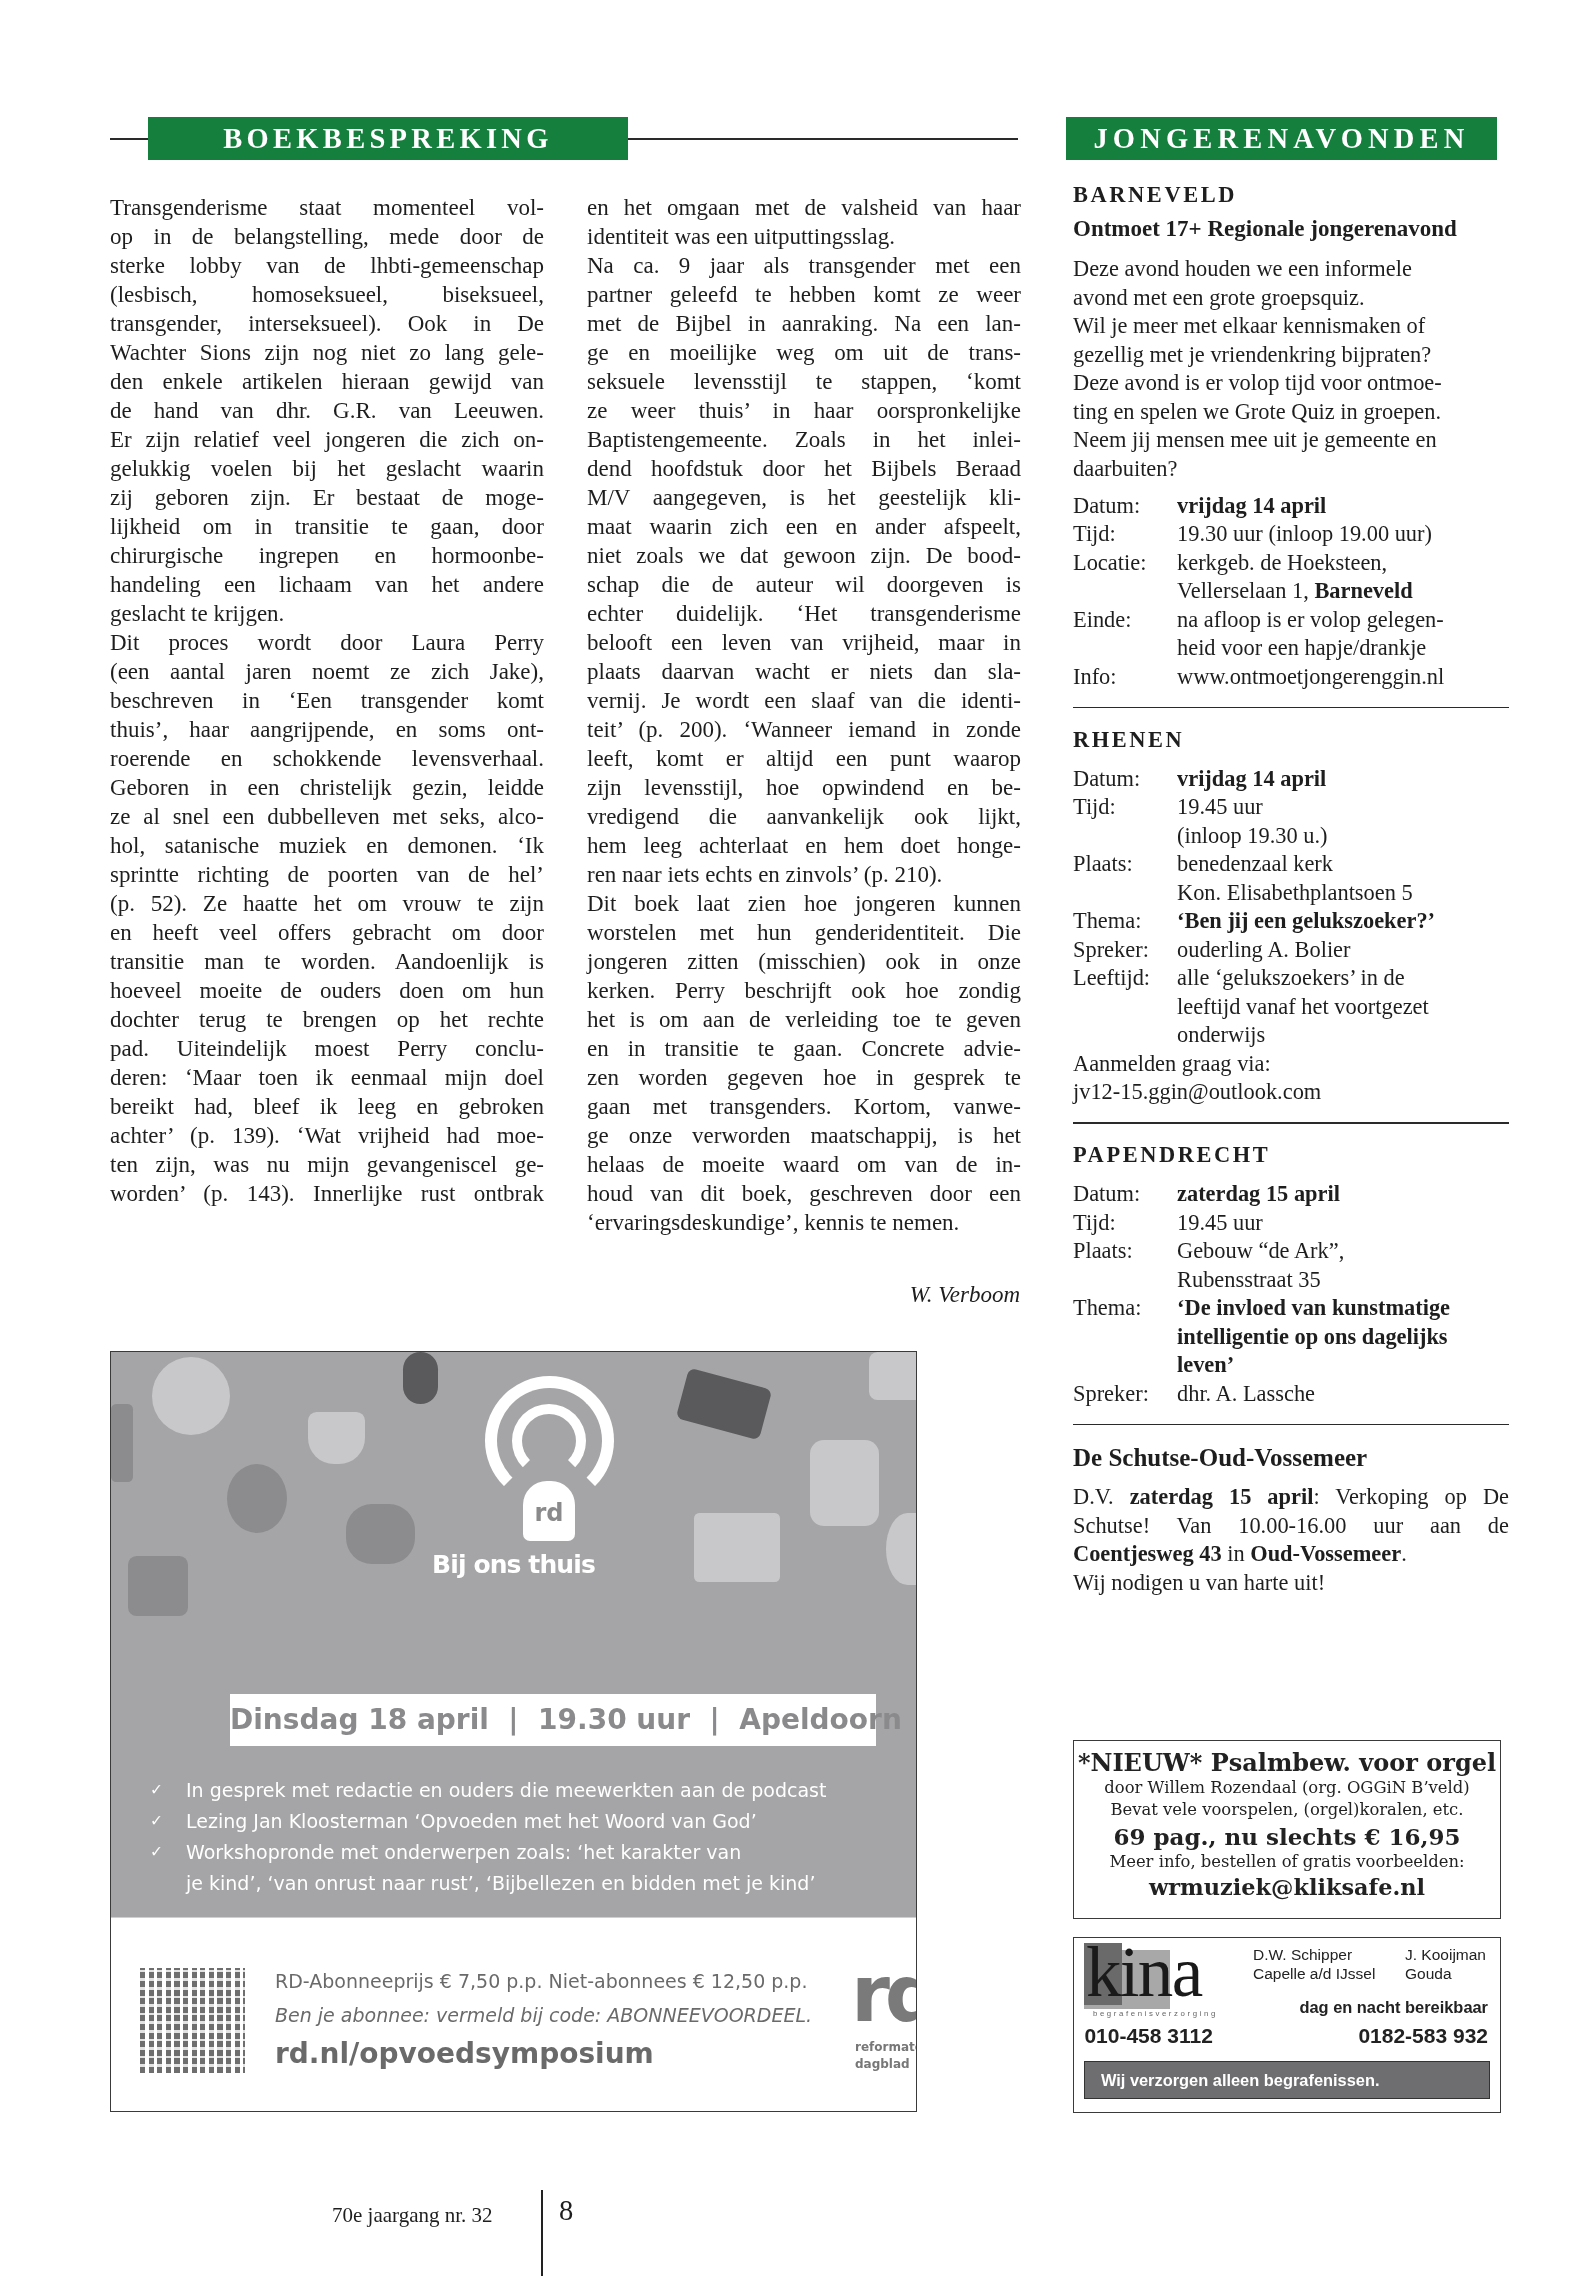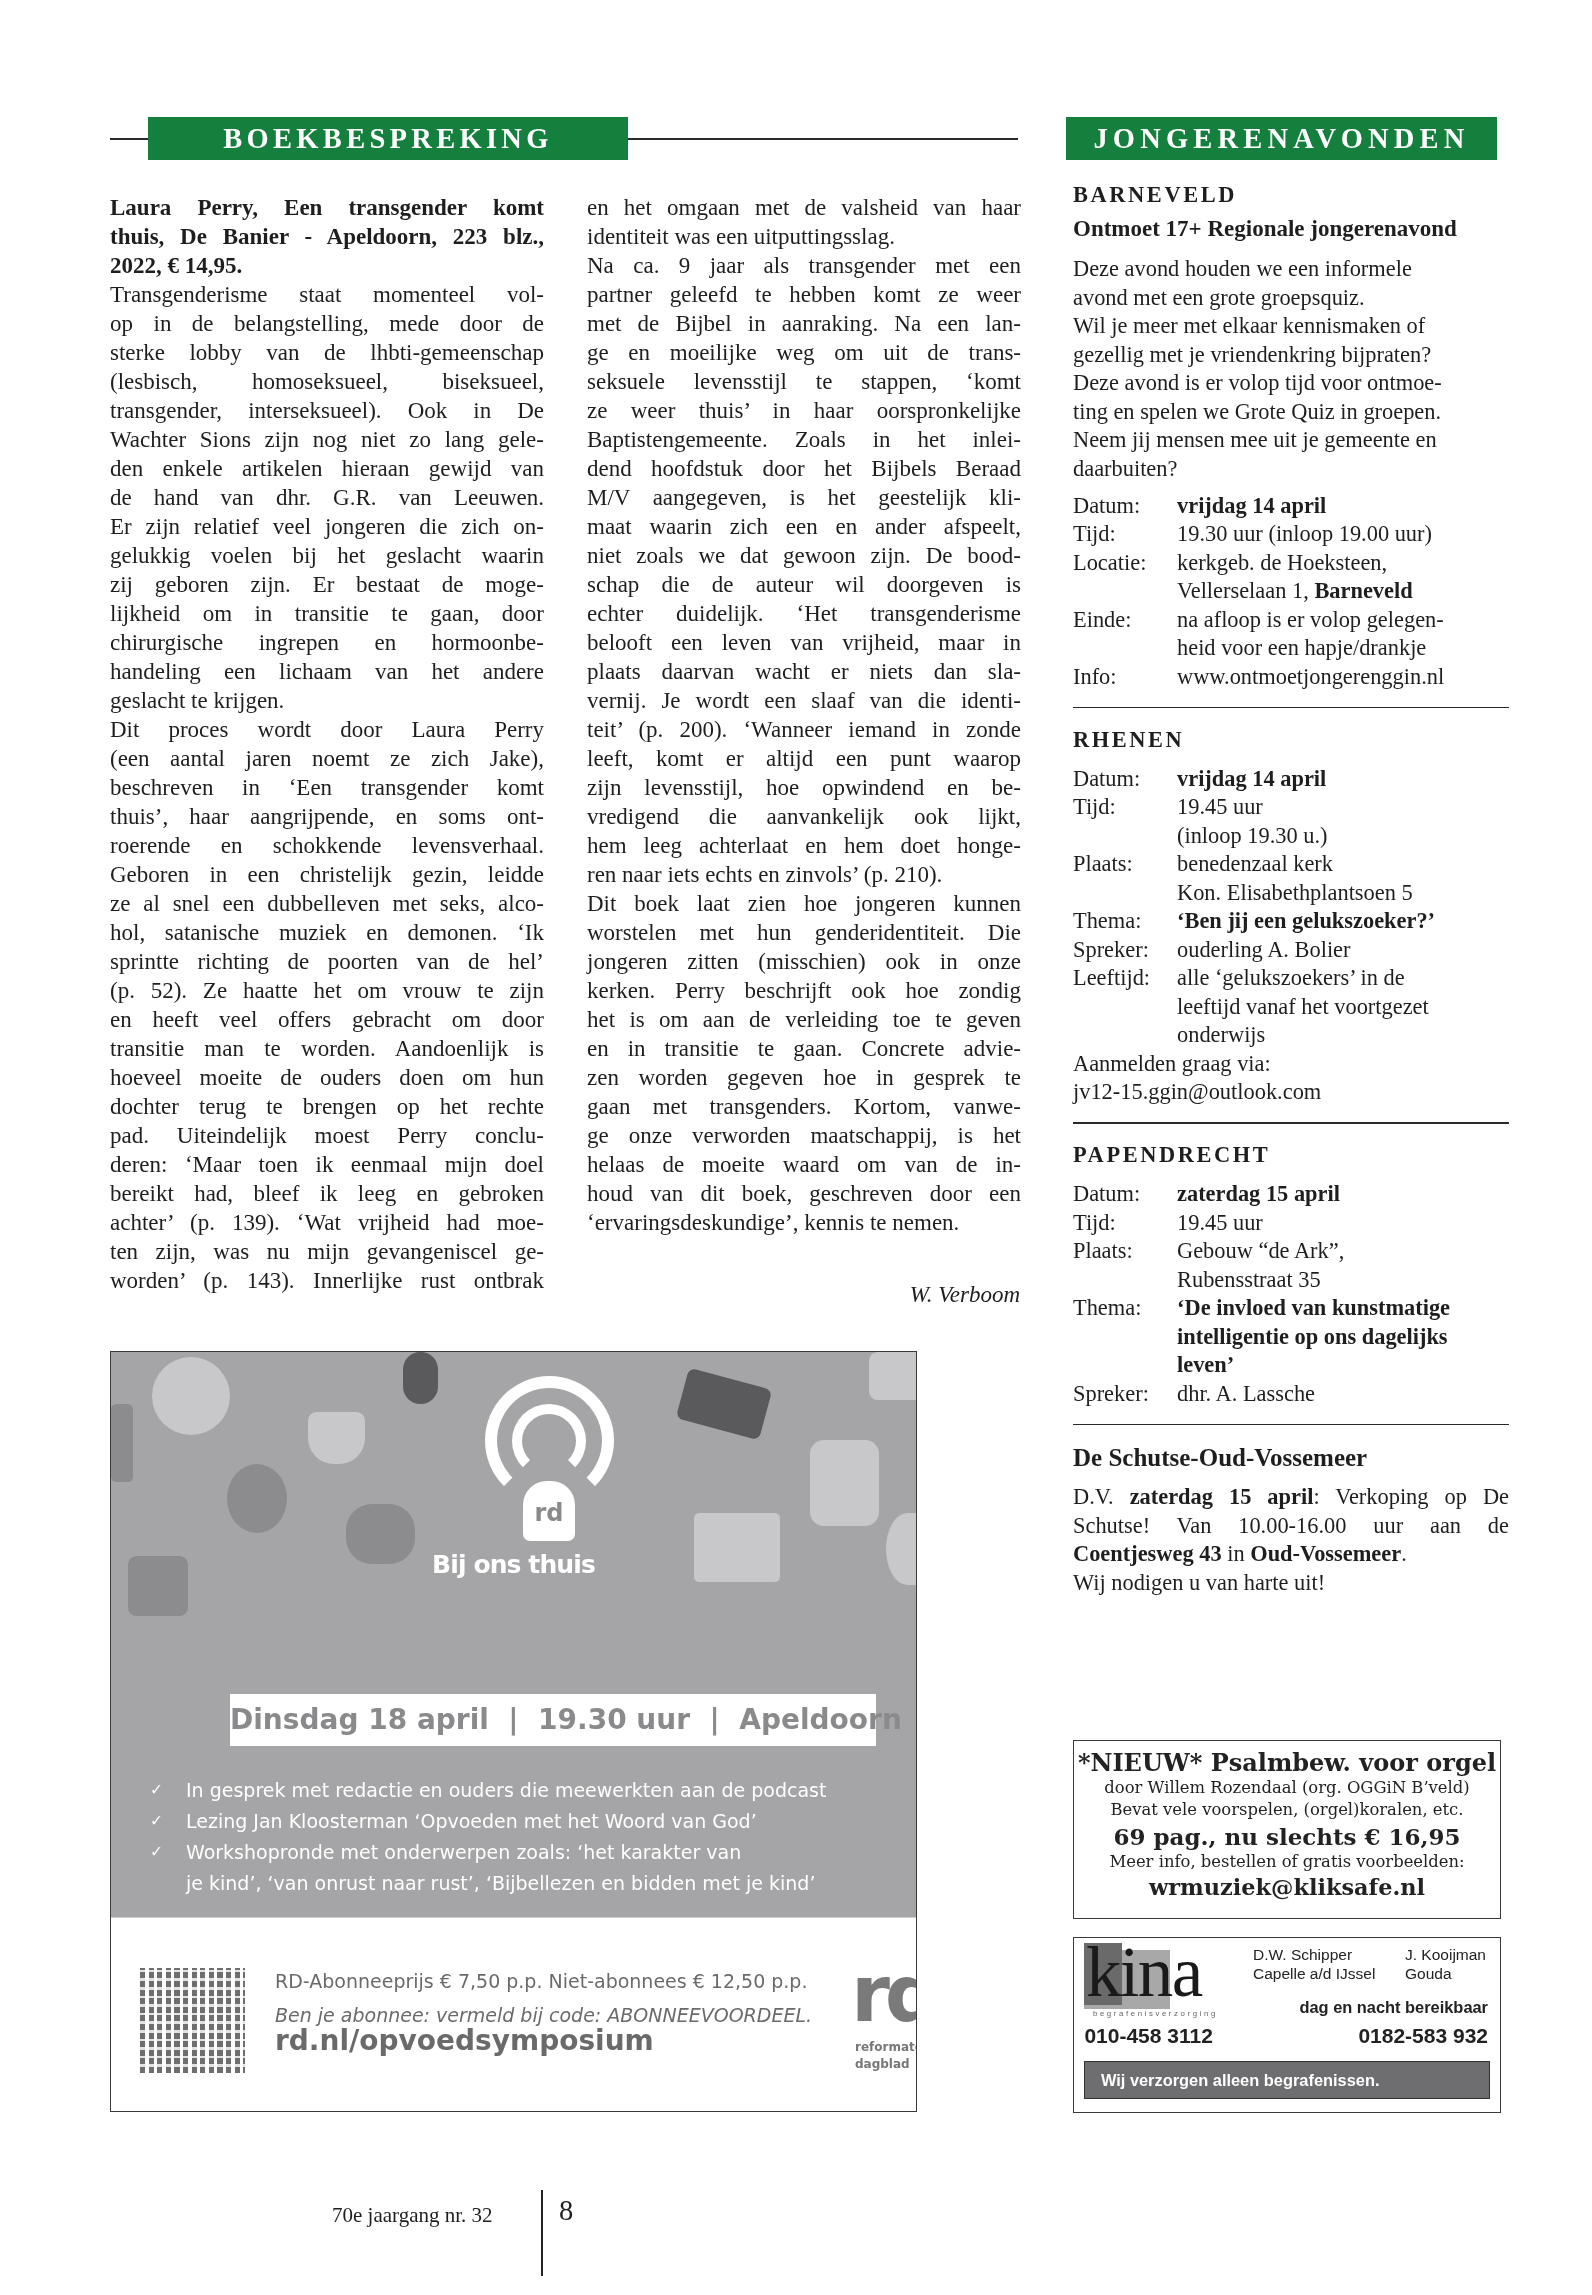--- a/index.html
+++ b/index.html
@@ -40,25 +40,20 @@
 
 <div>
   <div class="band-line" style="left:110px; top:138px; width:43px;"></div>
   <div class="band-box" style="left:148px; top:117px; width:480px; height:43px; line-height:43px; font-size:28.5px;">BOEKBESPREKING</div>
   <div class="band-line" style="left:628px; top:138px; width:390px;"></div>
 </div>
 
 <div class="band-box" style="left:1066px; top:117px; width:431px; height:43px; line-height:43px; font-size:28.5px; letter-spacing:5.2px;">JONGERENAVONDEN</div>
 
 <div class="col" id="col1" style="left:110px; top:193px; width:434px;">
-  <div id="review-heading">
-      <span class="ln bold">Laura Perry, Een transgender komt</span>
-      <span class="ln bold">thuis, De Banier - Apeldoorn, 223 blz.,</span>
-      <span class="ln last bold">2022, € 14,95.</span>
-    </div>
   <div id="col1-body">
       <span class="ln">Transgenderisme staat momenteel vol-</span>
       <span class="ln">op in de belangstelling, mede door de</span>
       <span class="ln">sterke lobby van de lhbti-gemeenschap</span>
       <span class="ln">(lesbisch, homoseksueel, biseksueel,</span>
       <span class="ln">transgender, interseksueel). Ook in De</span>
       <span class="ln">Wachter Sions zijn nog niet zo lang gele-</span>
       <span class="ln">den enkele artikelen hieraan gewijd van</span>
       <span class="ln">de hand van dhr. G.R. van Leeuwen.</span>
       <span class="ln">Er zijn relatief veel jongeren die zich on-</span>
@@ -287,21 +282,21 @@
       </div>
       <div style="padding-left: 36px;">je kind’, ‘van onrust naar rust’, ‘Bijbellezen en bidden met je kind’</div>
     </div>
 
   <div class="lower">
     <div style="position:absolute; left:29px; top:50px; width:105px; height:105px; background:
       repeating-linear-gradient(90deg, #555 0 5.2px, #fff 5.2px 8.6px), #555; opacity:0.85;"></div>
     <div style="position:absolute; left:29px; top:50px; width:105px; height:105px; background:repeating-linear-gradient(0deg, transparent 0 6px, rgba(255,255,255,0.8) 6px 8.6px);"></div>
     <div style="position:absolute; left:164px; top:52px; color:#6a6a6a; font-size:19px;">RD-Abonneeprijs € 7,50 p.p. Niet-abonnees € 12,50 p.p.</div>
     <div style="position:absolute; left:164px; top:86px; color:#6a6a6a; font-size:19px; font-style:italic;">Ben je abonnee: vermeld bij code: ABONNEEVOORDEEL.</div>
-    <div style="position:absolute; left:164px; top:106px; color:#6a6a6a; font-size:28px; font-weight:bold;">rd.nl/opvoedsymposium</div>
+    <div style="position:absolute; left:164px; top:119px; color:#6a6a6a; font-size:28px; font-weight:bold;">rd.nl/opvoedsymposium</div>
     <div style="position:absolute; left:740px; top:33px; color:#7a7a7a; font-size:79px; font-weight:bold; letter-spacing:-5.2px; line-height:86px;">rd</div>
     <div style="position:absolute; left:744px; top:121px; color:#777; font-size:12px; font-weight:bold; line-height:17.3px;">
       <div>reformatorisch</div>
       <div>dagblad</div>
     </div>
   </div>
 </div>
 
 <div class="footer" style="left:332px; top:2203px;">70e jaargang  nr. 32</div>
 <div style="position:absolute; left:541px; top:2190px; width:1.7px; height:86px; background:#222;"></div>

